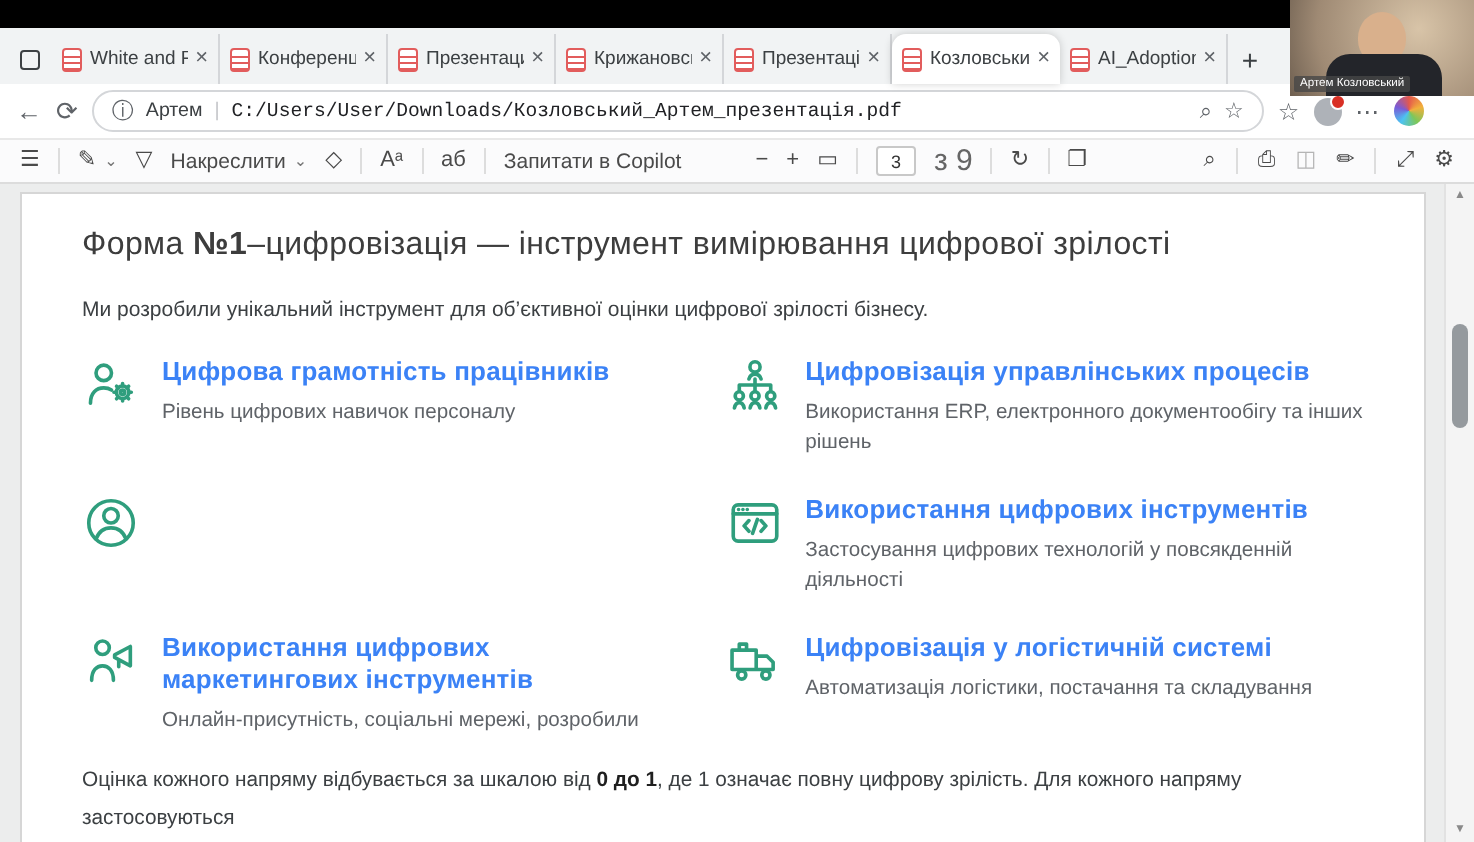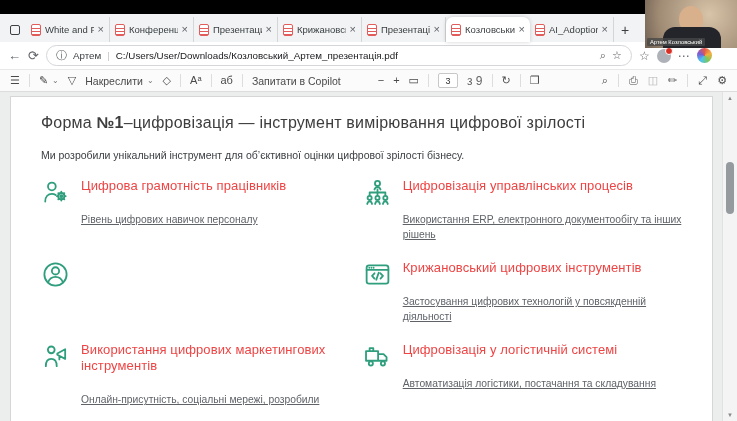--- a/index.html
+++ b/index.html
@@ -22,49 +22,49 @@
       linear-gradient(#fff 2px, transparent 2px),
       repeating-linear-gradient(#e25c5c 0 1px, #fff 1px 3px); background-color:#fff; }
   .tab-close { flex:none; color:#5f6368; font-size:11px; line-height:1; }
   .new-tab { width:22px; height:24px; display:flex; align-items:center; justify-content:center; font-size:14px; color:#3c4043; }
 
   
   .addressbar { height:28px; background:#fff; display:flex; align-items:center; padding:0 8px; gap:7px; border-bottom:1px solid #e8e8e8; }
   .nav-glyph { color:#5f6368; font-size:13px; line-height:1; }
   .url-pill { width:586px; height:21px; border:1px solid #d4d6d9; border-radius:12px; display:flex; align-items:center; gap:6px; padding:0 9px; font-size:9.8px; color:#3c4043; }
   .pill-sep { color:#c4c6c9; }
-  .url-text { color:#202124; white-space:nowrap; overflow:hidden; flex:1; }
+  .url-text { color:#202124; white-space:nowrap; overflow:hidden; flex:1;font-family:Liberation Mono, monospace; }
   .pill-icon { color:#5f6368; font-size:11px; }
   .bar-icon { color:#5f6368; font-size:12px; line-height:1; position:relative; }
   .avatar { width:14px; height:14px; border-radius:50%; background:#aeb2b8; position:relative; }
   .avatar::after { content:""; position:absolute; right:-2px; top:-2px; width:6px; height:6px; border-radius:50%; background:#d93025; border:1px solid #fff; }
   .copilot { width:15px; height:15px; border-radius:50%; background:conic-gradient(#e4584c,#f2b03c,#7cc75a,#4cc3f2,#7a5bd6,#e4584c); }
 
   
   .pdftoolbar { height:22px; background:#fbfbfc; border-bottom:1px solid #dcdcdc; display:flex; align-items:center; gap:9px; padding:0 10px; font-size:10.5px; color:#4a4a4a; }
   .pt-icon { font-size:11px; line-height:1; color:#4a4a4a; }
   .chev { font-size:8px; color:#777; margin-left:-5px; }
   .vdiv { width:1px; height:13px; background:#ddd; }
   .page-input { width:20px; height:15px; border:1px solid #c8c8c8; border-radius:2px; text-align:center; font-size:9px; color:#333; background:#fff; font-family:"Liberation Sans",sans-serif; }
-  .page-total { font-size:12px; color:#666; }
+  .page-total { font-size:15px; color:#666; }
   .pt-right { margin-left:auto; display:flex; align-items:center; gap:10px; }
   .disabled { color:#b5b5b5; }
 
   
   .content { position:absolute; top:92px; left:0; right:0; bottom:0; background:#eceded; }
   .page { position:absolute; left:10px; right:24px; top:4px; bottom:-8px; background:#fff; border:1px solid #d6d6d6; padding:16px 30px 8px 30px; overflow:hidden; }
   .doc-title { font-size:16px; line-height:1.3; color:#3d3d3d; max-width:665px; letter-spacing:.2px; }
   .doc-title b { font-weight:700; }
   .doc-subtitle { margin-top:15px; font-size:10.5px; color:#3c4043; }
   .features { display:grid; grid-template-columns:1fr 1.08fr; column-gap:26px; row-gap:17px; margin-top:17px; }
   .feature { display:flex; gap:11px; align-items:flex-start; }
   .f-icon { flex:none; width:29px; height:29px; color:#2f9e7d; }
   .f-icon svg { width:100%; height:100%; fill:none; stroke:currentColor; stroke-width:1.5; stroke-linecap:round; stroke-linejoin:round; }
-  .f-title { font-size:13px; font-weight:400; color:#ef4444; line-height:1.25; letter-spacing:.1px; }
-  .f-desc { font-size:10.3px; color:#5f6368; margin-top:19px; line-height:1.45;text-decoration:underline; }
+  .f-title { font-size:13px; font-weight:700; color:#3b82f6; line-height:1.25; letter-spacing:.1px; }
+  .f-desc { font-size:10.3px; color:#5f6368; margin-top:6px; line-height:1.45; }
   .doc-footer { margin-top:13px; font-size:10.4px; color:#3c4043; line-height:1.75; }
   .doc-footer b { font-weight:700; color:#1f1f1f; }
 
   
   .scrollbar { position:absolute; right:0; top:0; bottom:0; width:15px; background:#f4f4f4; border-left:1px solid #e2e2e2; }
   .sb-arrow { position:absolute; left:0; width:100%; text-align:center; font-size:6px; color:#8a8a8a; }
   .sb-up { top:3px; } .sb-down { bottom:3px; }
   .sb-thumb { position:absolute; left:3px; width:8px; top:70px; height:52px; background:#959a9e; border-radius:4px; }
 
   
@@ -229,21 +229,21 @@
         <div class="feature">
           <span class="f-icon">
             <svg viewBox="0 0 24 24">
                 <rect x="3" y="4.5" width="18" height="15" rx="2"></rect>
                 <path d="M3 8.2h18"></path>
                 <path d="M5.2 6.4h.01M7 6.4h.01M8.8 6.4h.01"></path>
                 <path d="M9.5 11 7.5 13.2 9.5 15.4M14.5 11l2 2.2-2 2.2M13 10.5l-2 5.8"></path>
               </svg>
           </span>
           <div>
-            <div class="f-title">Крижановський цифрових інструментів</div>
+            <div class="f-title">Використання цифрових інструментів</div>
             <div class="f-desc">Застосування цифрових технологій у повсякденній діяльності</div>
           </div>
         </div>
 
         <div class="feature">
           <span class="f-icon">
             <svg viewBox="0 0 24 24">
                 <circle cx="8.5" cy="6.5" r="2.8"></circle>
                 <path d="M4 20c0-4 2-6 4.5-6s4.5 2 4.5 6"></path>
                 <path d="M13.5 9.5 20 6v8l-6.5-3.5v-1zM15.2 11.8v2.6"></path>

